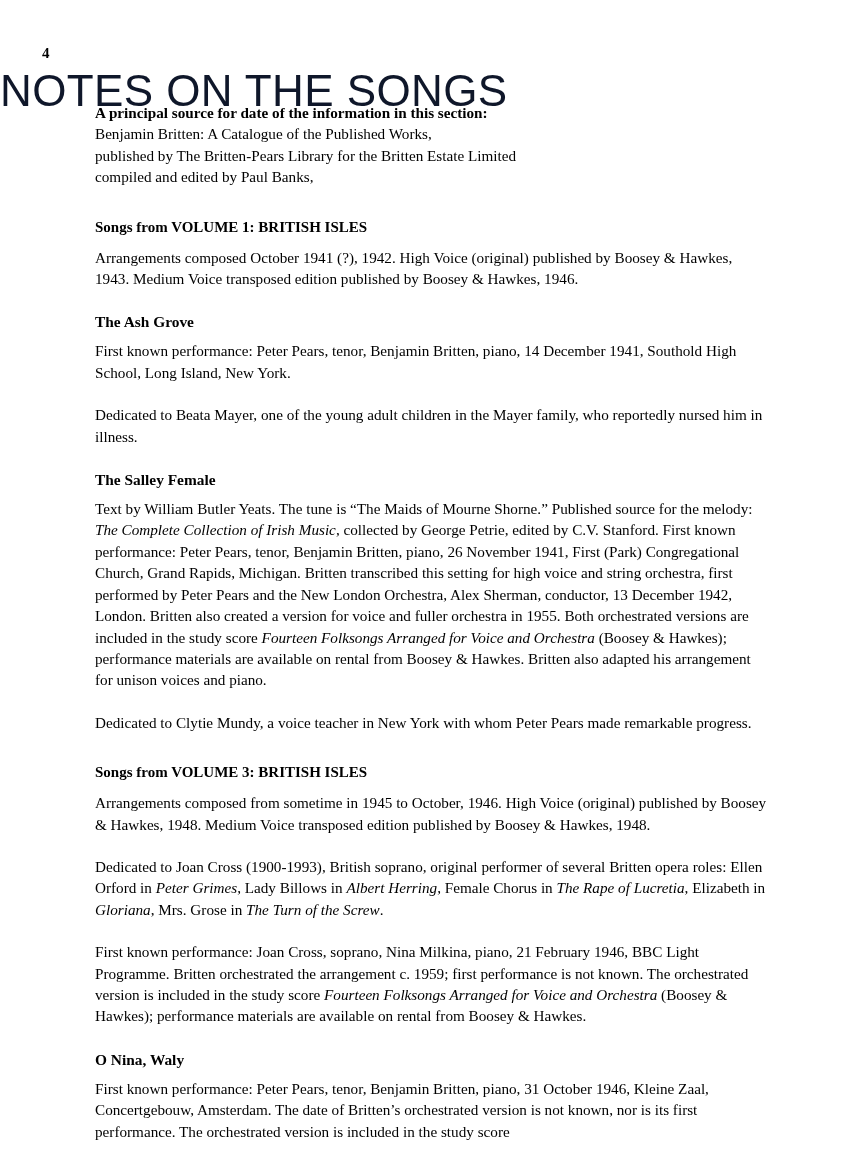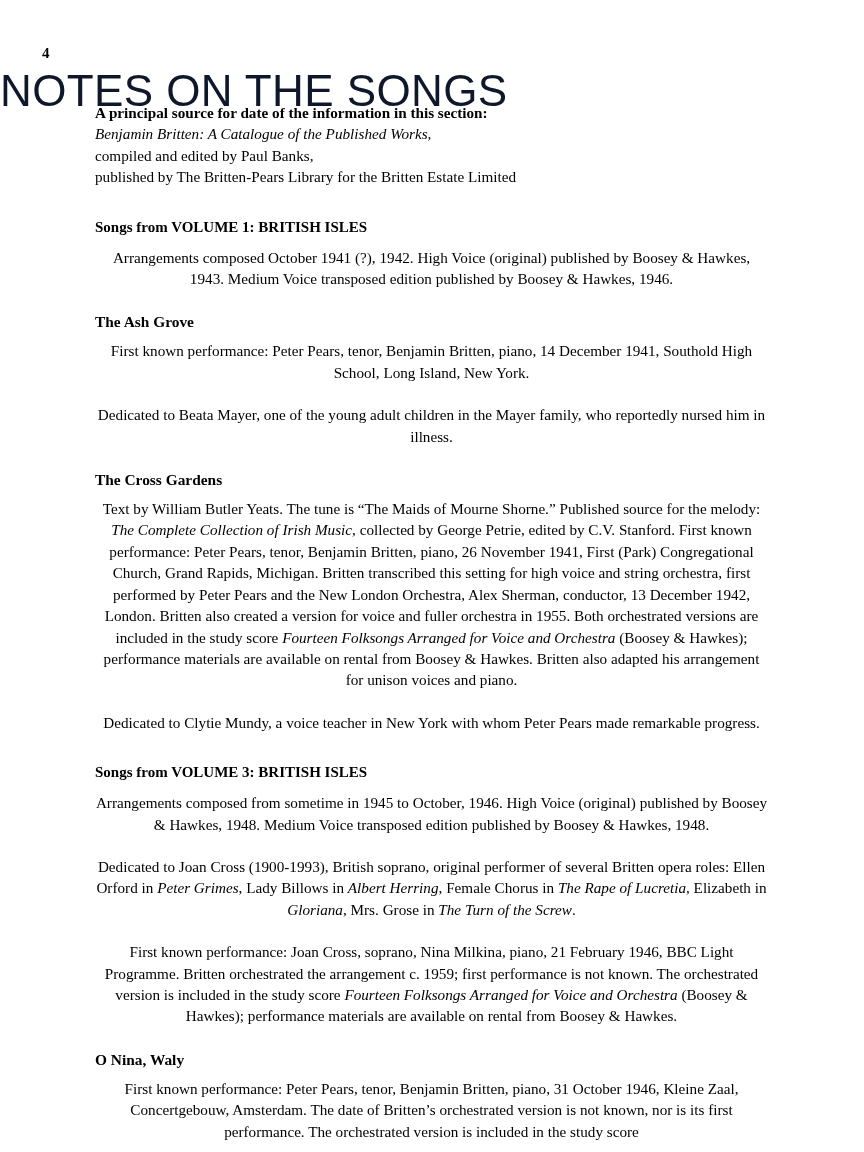--- a/index.html
+++ b/index.html
@@ -56,21 +56,21 @@
   }
 
   .source-block {
     font-size: 15.2px;
     line-height: 21.4px;
   }
   .source-line {
     white-space: nowrap;
   }
   .source-line.bold { font-weight: bold; }
-  .source-line.italic { font-style: italic; }
+  .source-line.italic { }
 
   .volume-heading {
     font-weight: bold;
     font-size: 15px;
     line-height: 22px;
     margin-top: 28px;
     margin-bottom: 9px;
   }
 
   .song-heading {
@@ -78,53 +78,53 @@
     font-size: 15.4px;
     line-height: 20px;
     margin-top: 23px;
     margin-bottom: 8px;
   }
 
   p.body-text {
     margin: 0;
     font-size: 15.2px;
     line-height: 21.4px;
-    text-align: center;
+    text-align: left;
   }
   p.body-text + p.body-text {
     margin-top: 21px;
   }
   em { font-style: italic; }
 </style>
 </head>
 <body>
 
 <div class="page">
 
   <div class="folio">4</div>
 
   <h1 class="page-title">NOTES ON THE SONGS</h1>
 
   <div class="content">
 
     <div class="source-block">
       <div class="source-line bold">A principal source for date of the information in this section:</div>
       <div class="source-line italic">Benjamin Britten: A Catalogue of the Published Works,</div>
+      <div class="source-line">published by The Britten-Pears Library for the Britten Estate Limited</div>
       <div class="source-line">compiled and edited by Paul Banks,</div>
-      <div class="source-line">published by The Britten-Pears Library for the Britten Estate Limited</div>
     </div>
 
     <h2 class="volume-heading">Songs from VOLUME 1: BRITISH ISLES</h2>
     <p class="body-text">Arrangements composed October 1941 (?), 1942. High Voice (original) published by Boosey &amp; Hawkes, 1943. Medium Voice transposed edition published by Boosey &amp; Hawkes, 1946.</p>
 
     <h3 class="song-heading">The Ash Grove</h3>
     <p class="body-text">First known performance: Peter Pears, tenor, Benjamin Britten, piano, 14 December 1941, Southold High School, Long Island, New York.</p>
     <p class="body-text">Dedicated to Beata Mayer, one of the young adult children in the Mayer family, who reportedly nursed him in illness.</p>
 
-    <h3 class="song-heading">The Cross Gardens</h3>
+    <h3 class="song-heading">The Salley Female</h3>
     <p class="body-text"><span>Text by William Butler Yeats. The tune is “The Maids of Mourne Shorne.” Published source for the melody: </span><em>The Complete Collection of Irish Music</em><span>, collected by George Petrie, edited by C.V. Stanford. First known performance: Peter Pears, tenor, Benjamin Britten, piano, 26 November 1941, First (Park) Congregational Church, Grand Rapids, Michigan. Britten transcribed this setting for high voice and string orchestra, first performed by Peter Pears and the New London Orchestra, Alex Sherman, conductor, 13 December 1942, London. Britten also created a version for voice and fuller orchestra in 1955. Both orchestrated versions are included in the study score </span><em>Fourteen Folksongs Arranged for Voice and Orchestra</em><span> (Boosey &amp; Hawkes); performance materials are available on rental from Boosey &amp; Hawkes. Britten also adapted his arrangement for unison voices and piano.</span></p>
     <p class="body-text">Dedicated to Clytie Mundy, a voice teacher in New York with whom Peter Pears made remarkable progress.</p>
 
     <h2 class="volume-heading">Songs from VOLUME 3: BRITISH ISLES</h2>
     <p class="body-text">Arrangements composed from sometime in 1945 to October, 1946. High Voice (original) published by Boosey &amp; Hawkes, 1948. Medium Voice transposed edition published by Boosey &amp; Hawkes, 1948.</p>
 
     <p class="body-text"><span>Dedicated to Joan Cross (1900-1993), British soprano, original performer of several Britten opera roles: Ellen Orford in </span><em>Peter Grimes</em><span>, Lady Billows in </span><em>Albert Herring</em><span>, Female Chorus in </span><em>The Rape of Lucretia</em><span>, Elizabeth in </span><em>Gloriana</em><span>, Mrs. Grose in </span><em>The Turn of the Screw</em><span>.</span></p>
 
     <p class="body-text"><span>First known performance: Joan Cross, soprano, Nina Milkina, piano, 21 February 1946, BBC Light Programme. Britten orchestrated the arrangement c. 1959; first performance is not known. The orchestrated version is included in the study score </span><em>Fourteen Folksongs Arranged for Voice and Orchestra</em><span> (Boosey &amp; Hawkes); performance materials are available on rental from Boosey &amp; Hawkes.</span></p>
 

